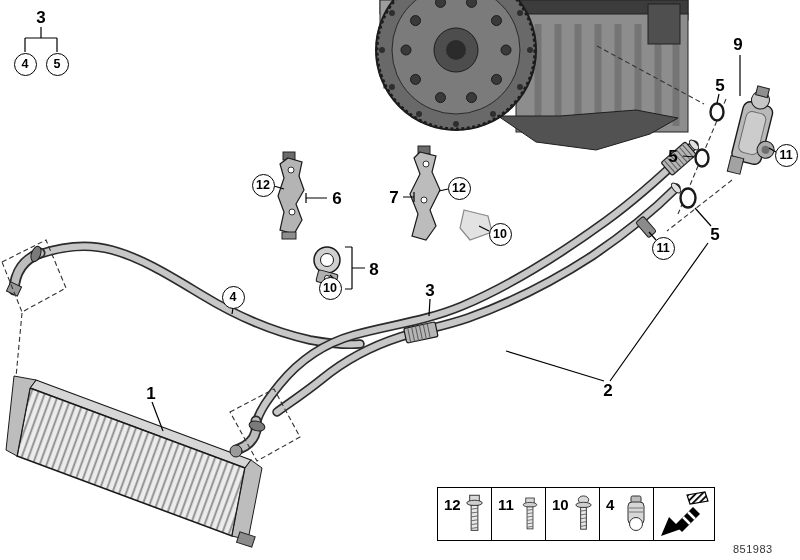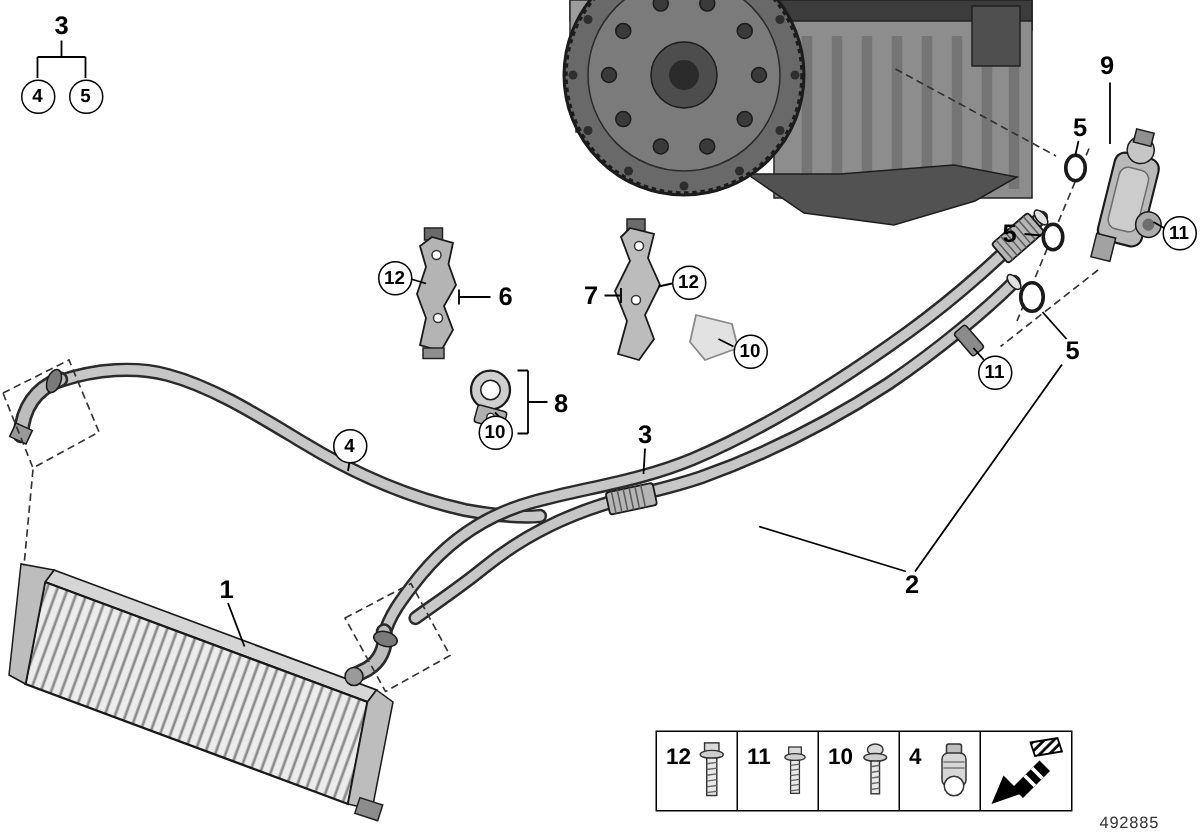--- a/index.html
+++ b/index.html
@@ -296,15 +296,15 @@
       </defs>
       <polygon points="28,4 46,1 49,10 31,13" fill="url(#hatch2)" stroke="#000" stroke-width="1.2"></polygon>
       <polygon points="16,34 34,16 41,23 23,41" fill="#000"></polygon>
       <polygon points="2,45 22,38 10,26" fill="#000"></polygon>
       <line x1="29" y1="21" x2="36" y2="28" stroke="#fff" stroke-width="2.5"></line>
       <line x1="24" y1="26" x2="31" y2="33" stroke="#fff" stroke-width="2.5"></line>
     </svg>
   </div>
 </div>
 
-<span class="pn">492885</span>
+<span class="pn">851983</span>
 
 </div>
 
 </body></html>

